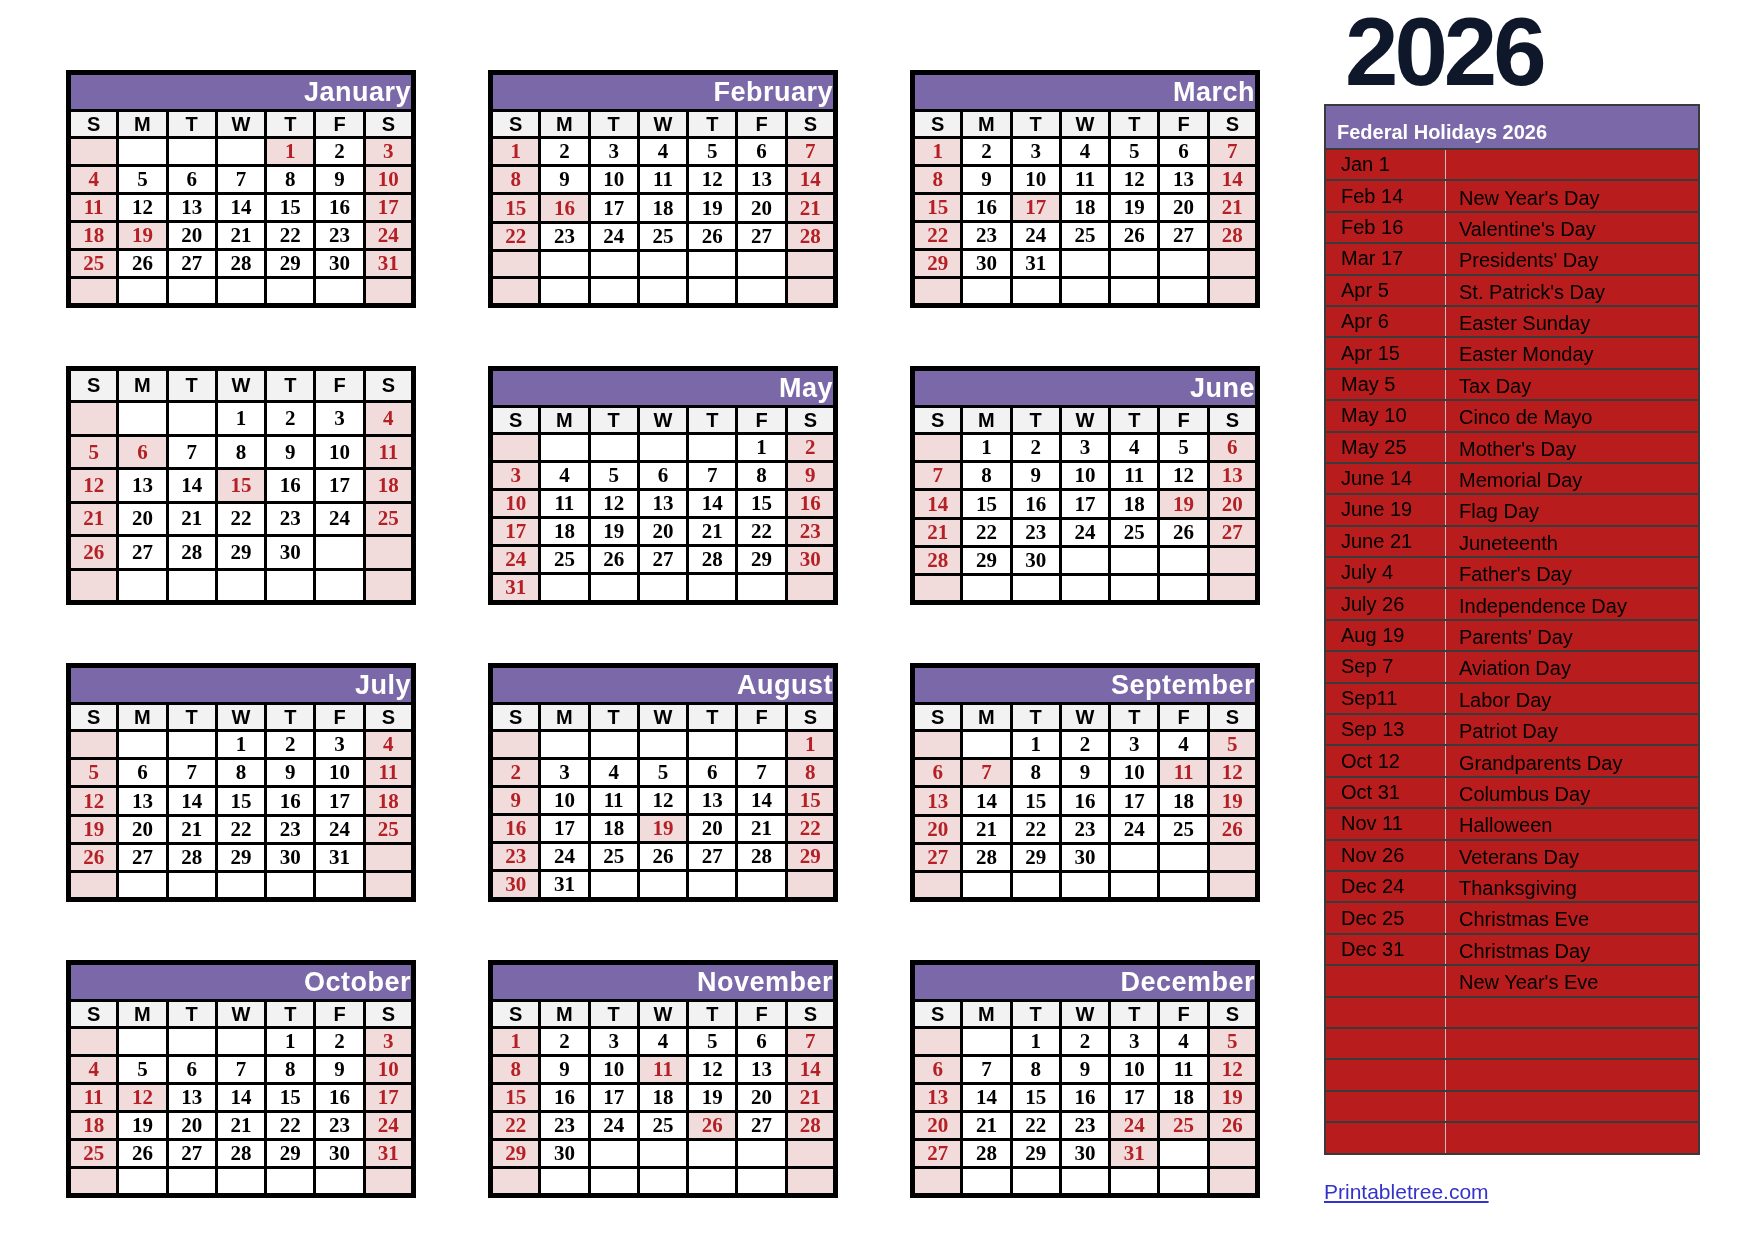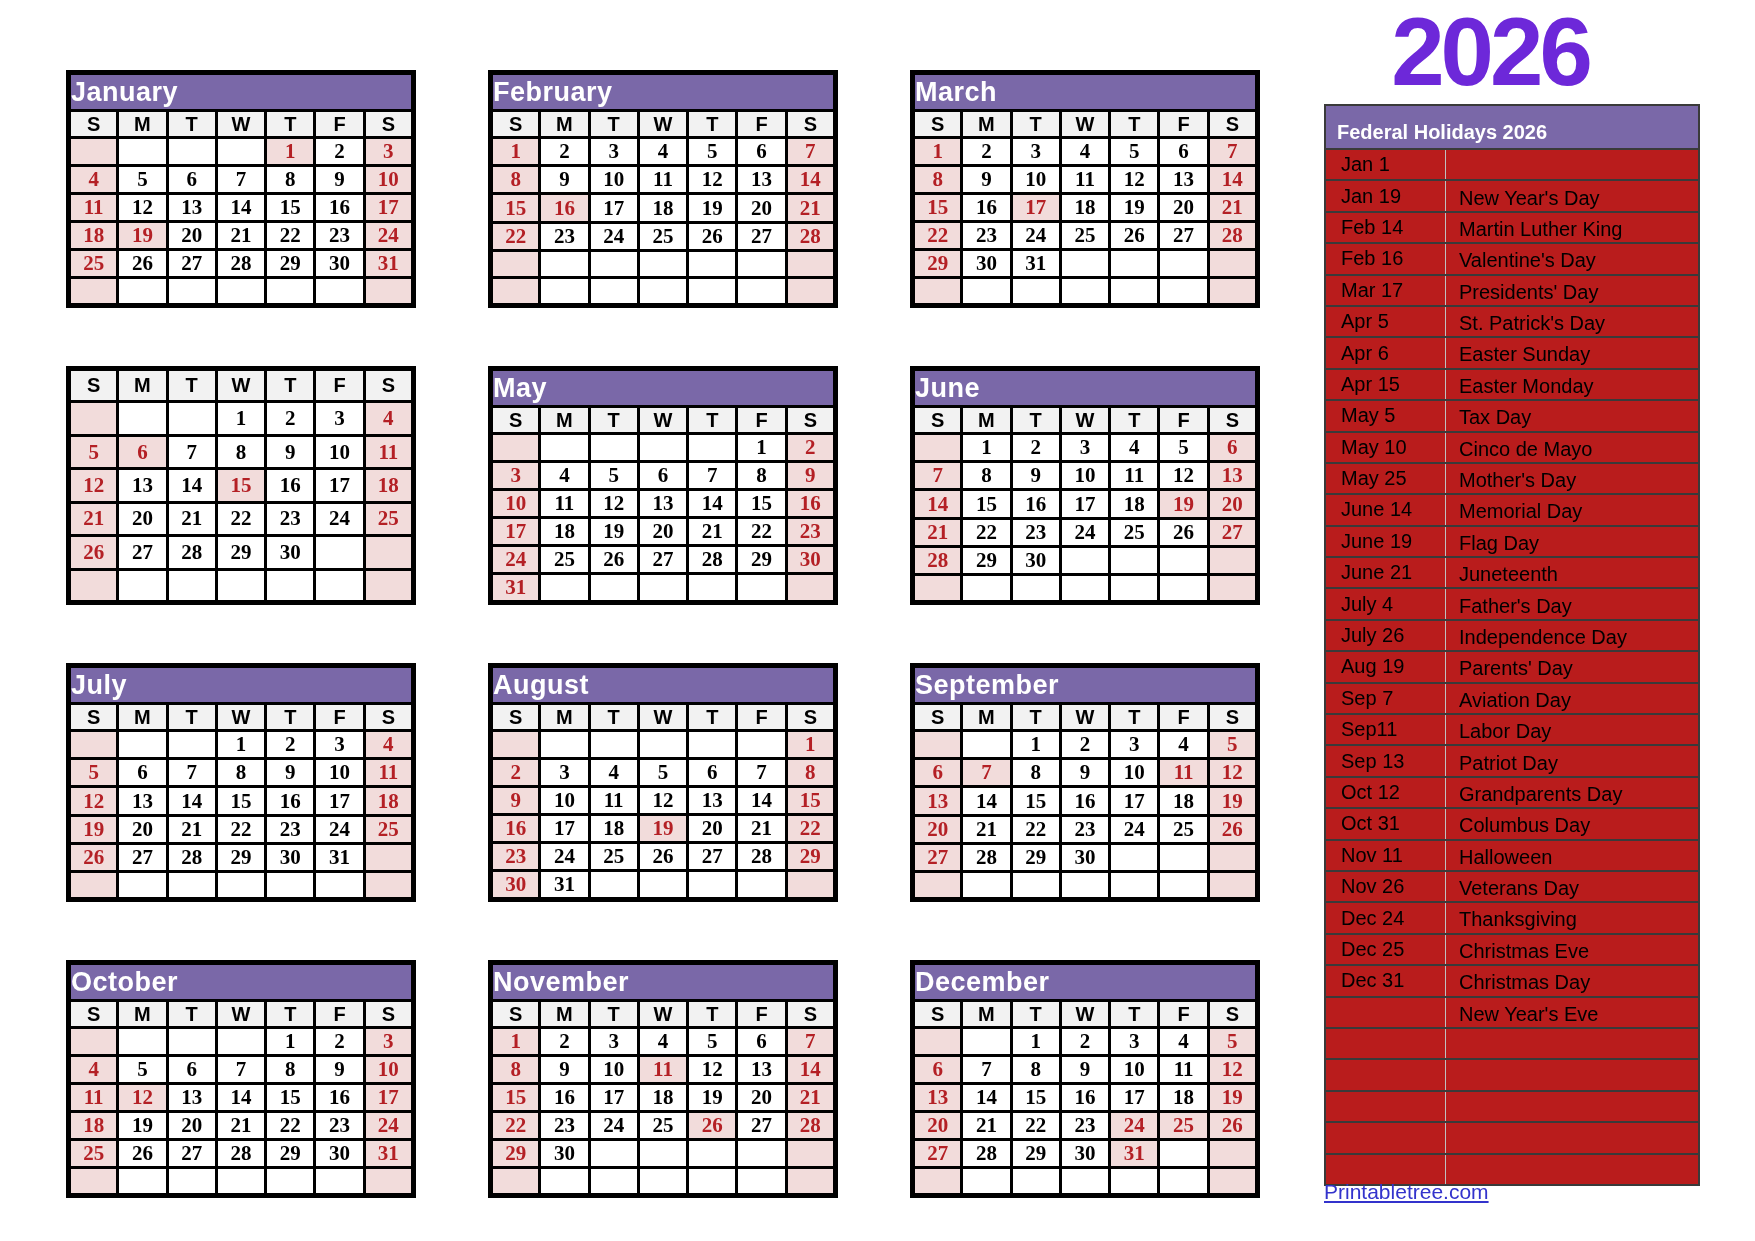--- a/index.html
+++ b/index.html
@@ -2,38 +2,38 @@
 <html><head>
 <meta charset="utf-8">
 <style>
   html,body{margin:0;padding:0;}
   body{
     width:1755px;height:1241px;position:relative;background:#ffffff;
     font-family:"Liberation Sans",sans-serif;overflow:hidden;
   }
   
   .year-title{
-    position:absolute;left:1345px;top:4px;width:290px;text-align:center;
-    font-size:96px;font-weight:bold;color:#6d28d9;letter-spacing:-4px;
+    position:absolute;left:1345px;top:4px;width:290px;
+    font-size:96px;font-weight:bold;color:#0f172a;letter-spacing:-4px;
     font-family:"Liberation Sans",sans-serif;line-height:1.0;
   }
   
   .months-grid{
     position:absolute;left:66px;top:70px;
     display:grid;grid-template-columns:repeat(3,350px);
     column-gap:72px;row-gap:58px;
   }
   table.month-table{
     border-collapse:collapse;width:350px;table-layout:fixed;
     border:5px solid #000;background:#fff;
   }
   table.month-table th,table.month-table td{border:3px solid #000;padding:0;}
   th.m-head{
     background:#7A68A8;color:#ffffff;font-size:27px;font-weight:bold;
-    height:34px;text-align:left;font-family:"Liberation Sans",sans-serif;
+    height:34px;text-align:right;font-family:"Liberation Sans",sans-serif;
     letter-spacing:0.5px;
   }
   tr.dow td{
     background:#F2F2F2;color:#000;font-weight:bold;font-size:20px;
     text-align:center;height:24px;font-family:"Liberation Sans",sans-serif;
   }
   tr.dr td{
     height:24px;text-align:center;font-family:"Liberation Serif",serif;
     font-weight:bold;font-size:21px;color:#000;background:#fff;
   }
@@ -908,24 +908,20 @@
   </div>
 
 <div class="sidebar">
   <div class="sb-title">Federal Holidays 2026</div>
   <div>
       <div class="h-row">
         <span class="h-date">Jan 1</span>
         <span class="h-name">New Year's Day</span>
       </div>
       <div class="h-row">
-        <span class="h-date">Jan 19</span>
-        <span class="h-name">Martin Luther King</span>
-      </div>
-      <div class="h-row">
         <span class="h-date">Feb 14</span>
         <span class="h-name">Valentine's Day</span>
       </div>
       <div class="h-row">
         <span class="h-date">Feb 16</span>
         <span class="h-name">Presidents' Day</span>
       </div>
       <div class="h-row">
         <span class="h-date">Mar 17</span>
         <span class="h-name">St. Patrick's Day</span>

